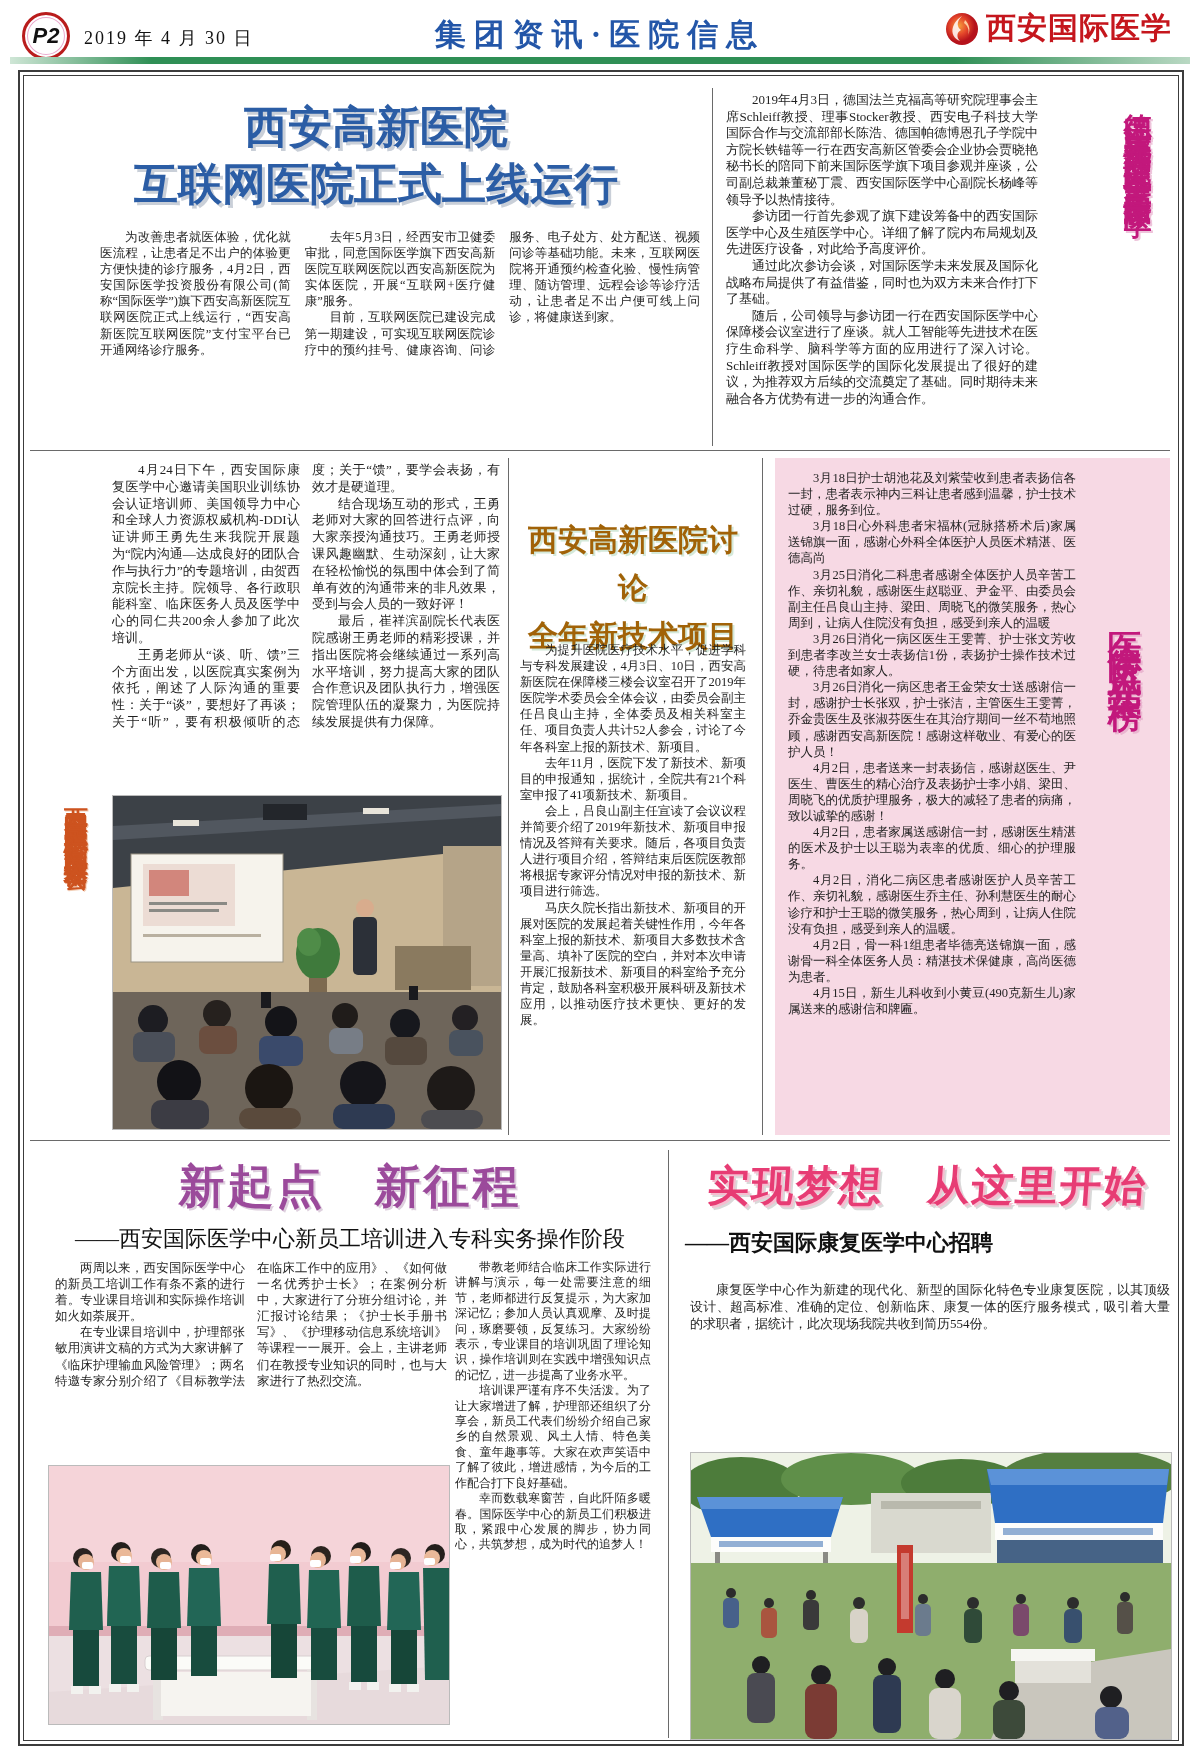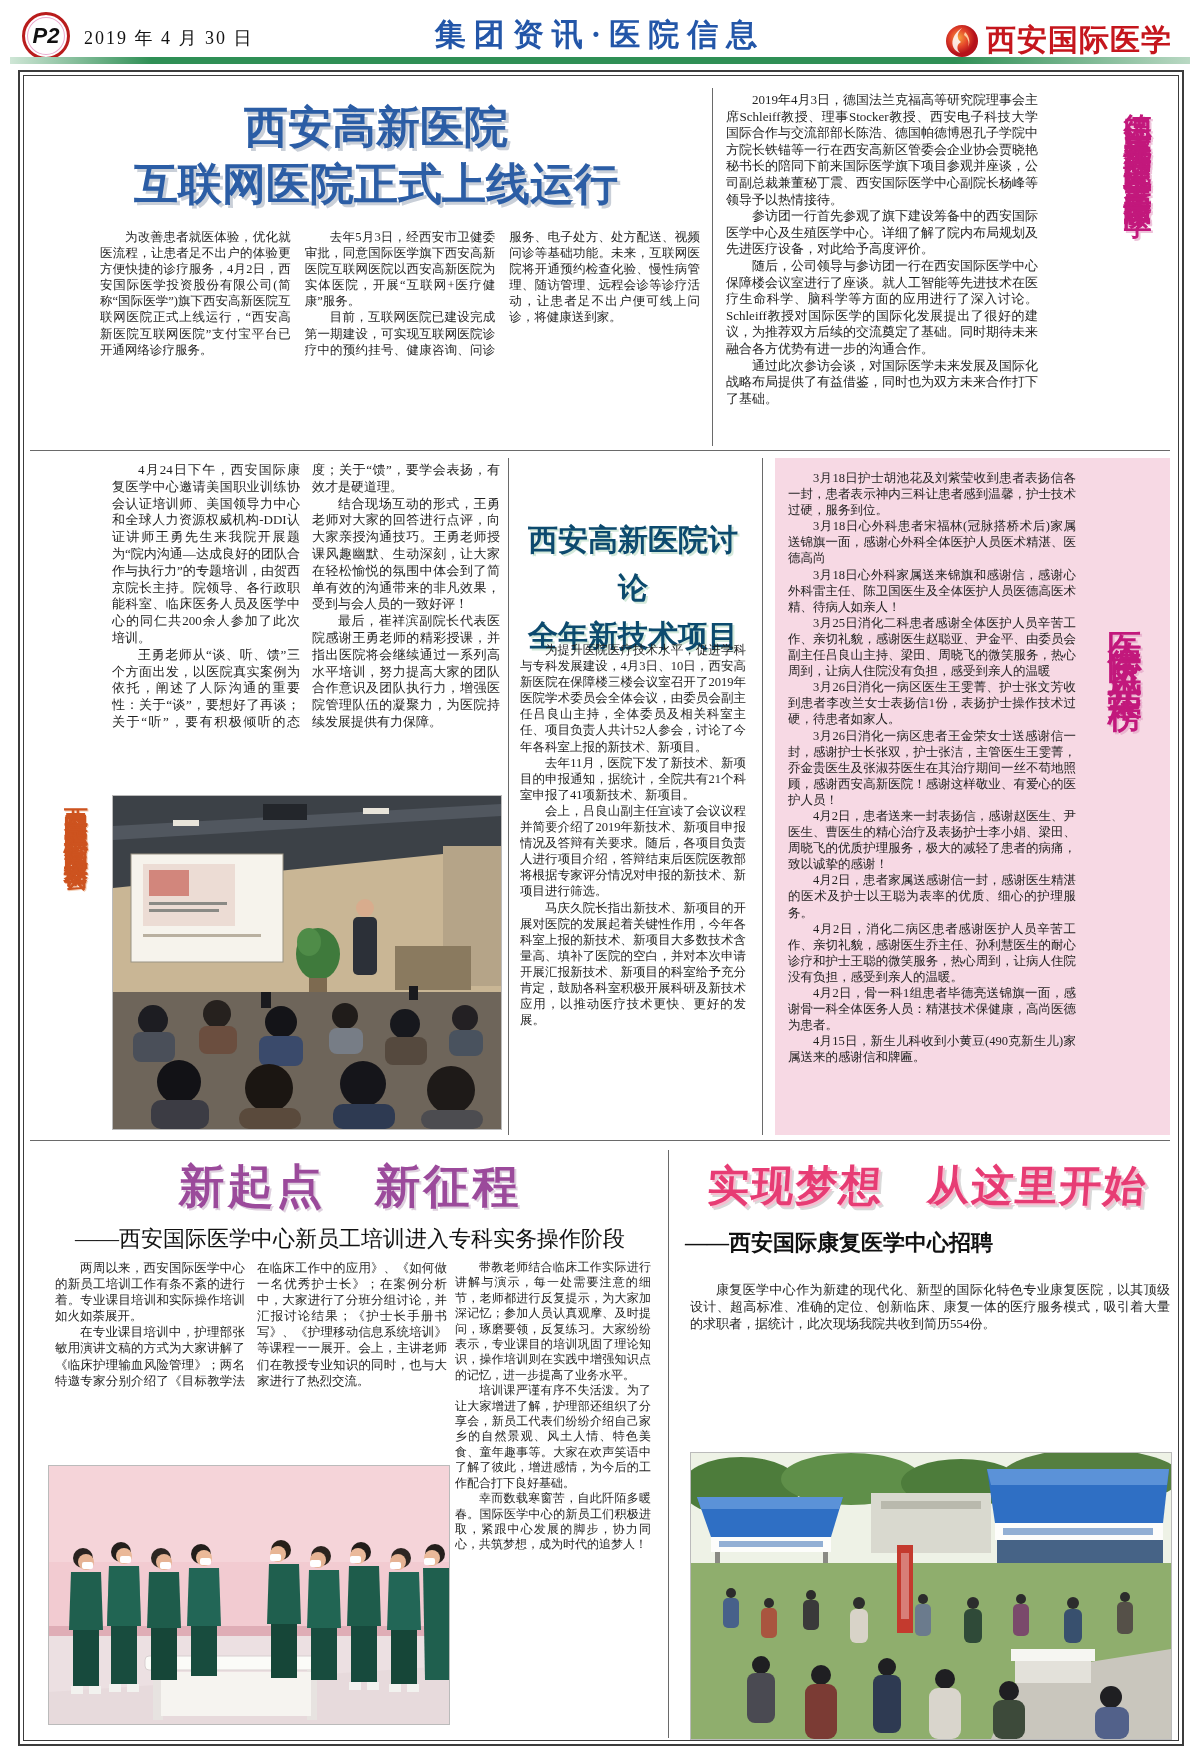--- a/index.html
+++ b/index.html
@@ -6,21 +6,21 @@
   .page{position:relative;width:1200px;height:1757px;background:#fff;overflow:hidden;
         font-family:"Liberation Serif",serif;color:#1c1c1c;}
   
   .badge{position:absolute;left:22px;top:12px;width:42px;height:42px;border-radius:50%;
          border:3px solid #b91c1c;box-shadow:inset 0 0 0 2px #fff,inset 0 0 0 3px #e9a9cd;
          display:flex;align-items:center;justify-content:center;
          font-family:"Liberation Sans",sans-serif;font-weight:bold;font-size:22px;font-style:italic;color:#111;}
   .date{position:absolute;left:84px;top:26px;font-size:18px;letter-spacing:2px;color:#111;}
   .section-title{position:absolute;left:0;right:0;top:14px;text-align:center;
          font-weight:bold;font-size:31px;letter-spacing:8px;color:#2356a8;}
-  .brand{position:absolute;right:28px;top:20px;display:flex;align-items:center;gap:6px;
+  .brand{position:absolute;right:28px;top:8px;display:flex;align-items:center;gap:6px;
          font-family:"Liberation Sans",sans-serif;font-weight:bold;font-size:30px;color:#c5161d;letter-spacing:1px;text-align:center;}
   .greenbar{position:absolute;left:10px;right:10px;top:57px;height:7px;
          background:linear-gradient(90deg,#cfe6d6 0%,#2f8f55 12%,#2f8f55 80%,#b9d8c3 100%);}
   
   .frame{position:absolute;left:18px;top:70px;width:1162px;height:1672px;border:2px solid #3c3c3c;}
   .frame-inner{position:absolute;inset:3px;border:1px solid #3c3c3c;pointer-events:none;}
   
   .body-text{font-size:12.5px;line-height:16.1px;text-align:justify;color:#1f1f1f;overflow:hidden;}
   .body-text p{margin:0;text-indent:2em;}
   .vline{position:absolute;border-left:1px solid #6a6a6a;}
@@ -37,21 +37,21 @@
          font-size:28px;letter-spacing:4.6px;line-height:58px;color:#c2187c;text-shadow:2px 2px 0 #eec4db;}
   
   .a3-title{position:absolute;left:52px;top:496px;height:648px;width:40px;text-align:center;
          font-size:24px;letter-spacing:2.6px;color:#cd531f;text-shadow:1px 1px 0 #f2cdb4;}
   .a3-body{position:absolute;left:112px;top:462px;width:388px;height:330px;
          column-count:2;column-gap:12px;font-size:13px;line-height:16.8px;}
   .photo{position:absolute;border:1px solid #bbb;background:#eee;}
   .a3-photo{left:112px;top:795px;width:388px;height:333px;}
   
   .a4-title{position:absolute;left:518px;top:516px;width:230px;text-align:center;
-         font-family:"Liberation Sans",sans-serif;font-weight:bold;color:#0c4a6e;
+         font-family:"Liberation Sans",sans-serif;font-weight:bold;color:#a16207;
          font-size:30px;line-height:48px;text-shadow:2px 2px 0 #d4e9da;}
   .a4-body{position:absolute;left:520px;top:642px;width:226px;height:486px;}
   
   .a5-box{position:absolute;left:775px;top:458px;width:395px;height:677px;background:#f7d9e4;}
   .a5-body{position:absolute;left:788px;top:470px;width:288px;height:653px;}
   .a5-title{position:absolute;left:1088px;top:482px;height:320px;width:60px;text-align:center;
          font-size:34px;letter-spacing:11px;color:#c2187c;text-shadow:2px 2px 0 #eab6d0;}
   
   .a6-title{position:absolute;left:40px;top:1156px;width:620px;text-align:center;
          font-family:"Liberation Sans",sans-serif;font-weight:bold;font-size:46px;
@@ -115,22 +115,22 @@
   </div>
   <div class="a1-body body-text">
       <p>为改善患者就医体验，优化就医流程，让患者足不出户的体验更方便快捷的诊疗服务，4月2日，西安国际医学投资股份有限公司(简称“国际医学”)旗下西安高新医院互联网医院正式上线运行，“西安高新医院互联网医院”支付宝平台已开通网络诊疗服务。</p>
       <p>去年5月3日，经西安市卫健委审批，同意国际医学旗下西安高新医院互联网医院以西安高新医院为实体医院，开展“互联网+医疗健康”服务。</p>
       <p>目前，互联网医院已建设完成第一期建设，可实现互联网医院诊疗中的预约挂号、健康咨询、问诊服务、电子处方、处方配送、视频问诊等基础功能。未来，互联网医院将开通预约检查化验、慢性病管理、随访管理、远程会诊等诊疗活动，让患者足不出户便可线上问诊，将健康送到家。</p>
     </div>
 
   <div class="a2-body body-text">
       <p>2019年4月3日，德国法兰克福高等研究院理事会主席Schleiff教授、理事Stocker教授、西安电子科技大学国际合作与交流部部长陈浩、德国帕德博恩孔子学院中方院长铁锚等一行在西安高新区管委会企业协会贾晓艳秘书长的陪同下前来国际医学旗下项目参观并座谈，公司副总裁兼董秘丁震、西安国际医学中心副院长杨峰等领导予以热情接待。</p>
       <p>参访团一行首先参观了旗下建设筹备中的西安国际医学中心及生殖医学中心。详细了解了院内布局规划及先进医疗设备，对此给予高度评价。</p>
+      <p>通过此次参访会谈，对国际医学未来发展及国际化战略布局提供了有益借鉴，同时也为双方未来合作打下了基础。</p>
       <p>随后，公司领导与参访团一行在西安国际医学中心保障楼会议室进行了座谈。就人工智能等先进技术在医疗生命科学、脑科学等方面的应用进行了深入讨论。Schleiff教授对国际医学的国际化发展提出了很好的建议，为推荐双方后续的交流奠定了基础。同时期待未来融合各方优势有进一步的沟通合作。</p>
-      <p>通过此次参访会谈，对国际医学未来发展及国际化战略布局提供了有益借鉴，同时也为双方未来合作打下了基础。</p>
     </div>
   <div class="a2-title vtitle">德国法兰克福高等研究院理事会主席来访国际医学</div>
 
   <div class="a3-title vtitle">西安国际康复医学中心举行『院内沟通』专题培训会</div>
   <div class="a3-body body-text">
       <p>4月24日下午，西安国际康复医学中心邀请美国职业训练协会认证培训师、美国领导力中心和全球人力资源权威机构-DDI认证讲师王勇先生来我院开展题为“院内沟通—达成良好的团队合作与执行力”的专题培训，由贺西京院长主持。院领导、各行政职能科室、临床医务人员及医学中心的同仁共200余人参加了此次培训。</p>
       <p>王勇老师从“谈、听、馈”三个方面出发，以医院真实案例为依托，阐述了人际沟通的重要性：关于“谈”，要想好了再谈；关于“听”，要有积极倾听的态度；关于“馈”，要学会表扬，有效才是硬道理。</p>
       <p>结合现场互动的形式，王勇老师对大家的回答进行点评，向大家亲授沟通技巧。王勇老师授课风趣幽默、生动深刻，让大家在轻松愉悦的氛围中体会到了简单有效的沟通带来的非凡效果，受到与会人员的一致好评！</p>
       <p>最后，崔祥滨副院长代表医院感谢王勇老师的精彩授课，并指出医院将会继续通过一系列高水平培训，努力提高大家的团队合作意识及团队执行力，增强医院管理队伍的凝聚力，为医院持续发展提供有力保障。</p>
     </div>
@@ -189,21 +189,20 @@
       <p>为提升医院医疗技术水平，促进学科与专科发展建设，4月3日、10日，西安高新医院在保障楼三楼会议室召开了2019年医院学术委员会全体会议，由委员会副主任吕良山主持，全体委员及相关科室主任、项目负责人共计52人参会，讨论了今年各科室上报的新技术、新项目。</p>
       <p>去年11月，医院下发了新技术、新项目的申报通知，据统计，全院共有21个科室申报了41项新技术、新项目。</p>
       <p>会上，吕良山副主任宣读了会议议程并简要介绍了2019年新技术、新项目申报情况及答辩有关要求。随后，各项目负责人进行项目介绍，答辩结束后医院医教部将根据专家评分情况对申报的新技术、新项目进行筛选。</p>
       <p>马庆久院长指出新技术、新项目的开展对医院的发展起着关键性作用，今年各科室上报的新技术、新项目大多数技术含量高、填补了医院的空白，并对本次申请开展汇报新技术、新项目的科室给予充分肯定，鼓励各科室积极开展科研及新技术应用，以推动医疗技术更快、更好的发展。</p>
     </div>
 
   <div class="a5-box"></div>
   <div class="a5-body body-text">
       <p>3月18日护士胡池花及刘紫莹收到患者表扬信各一封，患者表示神内三科让患者感到温馨，护士技术过硬，服务到位。</p>
       <p>3月18日心外科患者宋福林(冠脉搭桥术后)家属送锦旗一面，感谢心外科全体医护人员医术精湛、医德高尚</p>
-      <p>3月18日心外科家属送来锦旗和感谢信，感谢心外科雷主任、陈卫国医生及全体医护人员医德高医术精、待病人如亲人！</p>
       <p>3月25日消化二科患者感谢全体医护人员辛苦工作、亲切礼貌，感谢医生赵聪亚、尹金平、由委员会副主任吕良山主持、梁田、周晓飞的微笑服务，热心周到，让病人住院没有负担，感受到亲人的温暖</p>
       <p>3月26日消化一病区医生王雯菁、护士张文芳收到患者李改兰女士表扬信1份，表扬护士操作技术过硬，待患者如家人。</p>
       <p>3月26日消化一病区患者王金荣女士送感谢信一封，感谢护士长张双，护士张洁，主管医生王雯菁，乔金贵医生及张淑芬医生在其治疗期间一丝不苟地照顾，感谢西安高新医院！感谢这样敬业、有爱心的医护人员！</p>
       <p>4月2日，患者送来一封表扬信，感谢赵医生、尹医生、曹医生的精心治疗及表扬护士李小娟、梁田、周晓飞的优质护理服务，极大的减轻了患者的病痛，致以诚挚的感谢！</p>
       <p>4月2日，患者家属送感谢信一封，感谢医生精湛的医术及护士以王聪为表率的优质、细心的护理服务。</p>
       <p>4月2日，消化二病区患者感谢医护人员辛苦工作、亲切礼貌，感谢医生乔主任、孙利慧医生的耐心诊疗和护士王聪的微笑服务，热心周到，让病人住院没有负担，感受到亲人的温暖。</p>
       <p>4月2日，骨一科1组患者毕德亮送锦旗一面，感谢骨一科全体医务人员：精湛技术保健康，高尚医德为患者。</p>
       <p>4月15日，新生儿科收到小黄豆(490克新生儿)家属送来的感谢信和牌匾。</p>
     </div>
   <div class="a5-title vtitle">医德医风光荣榜</div>

